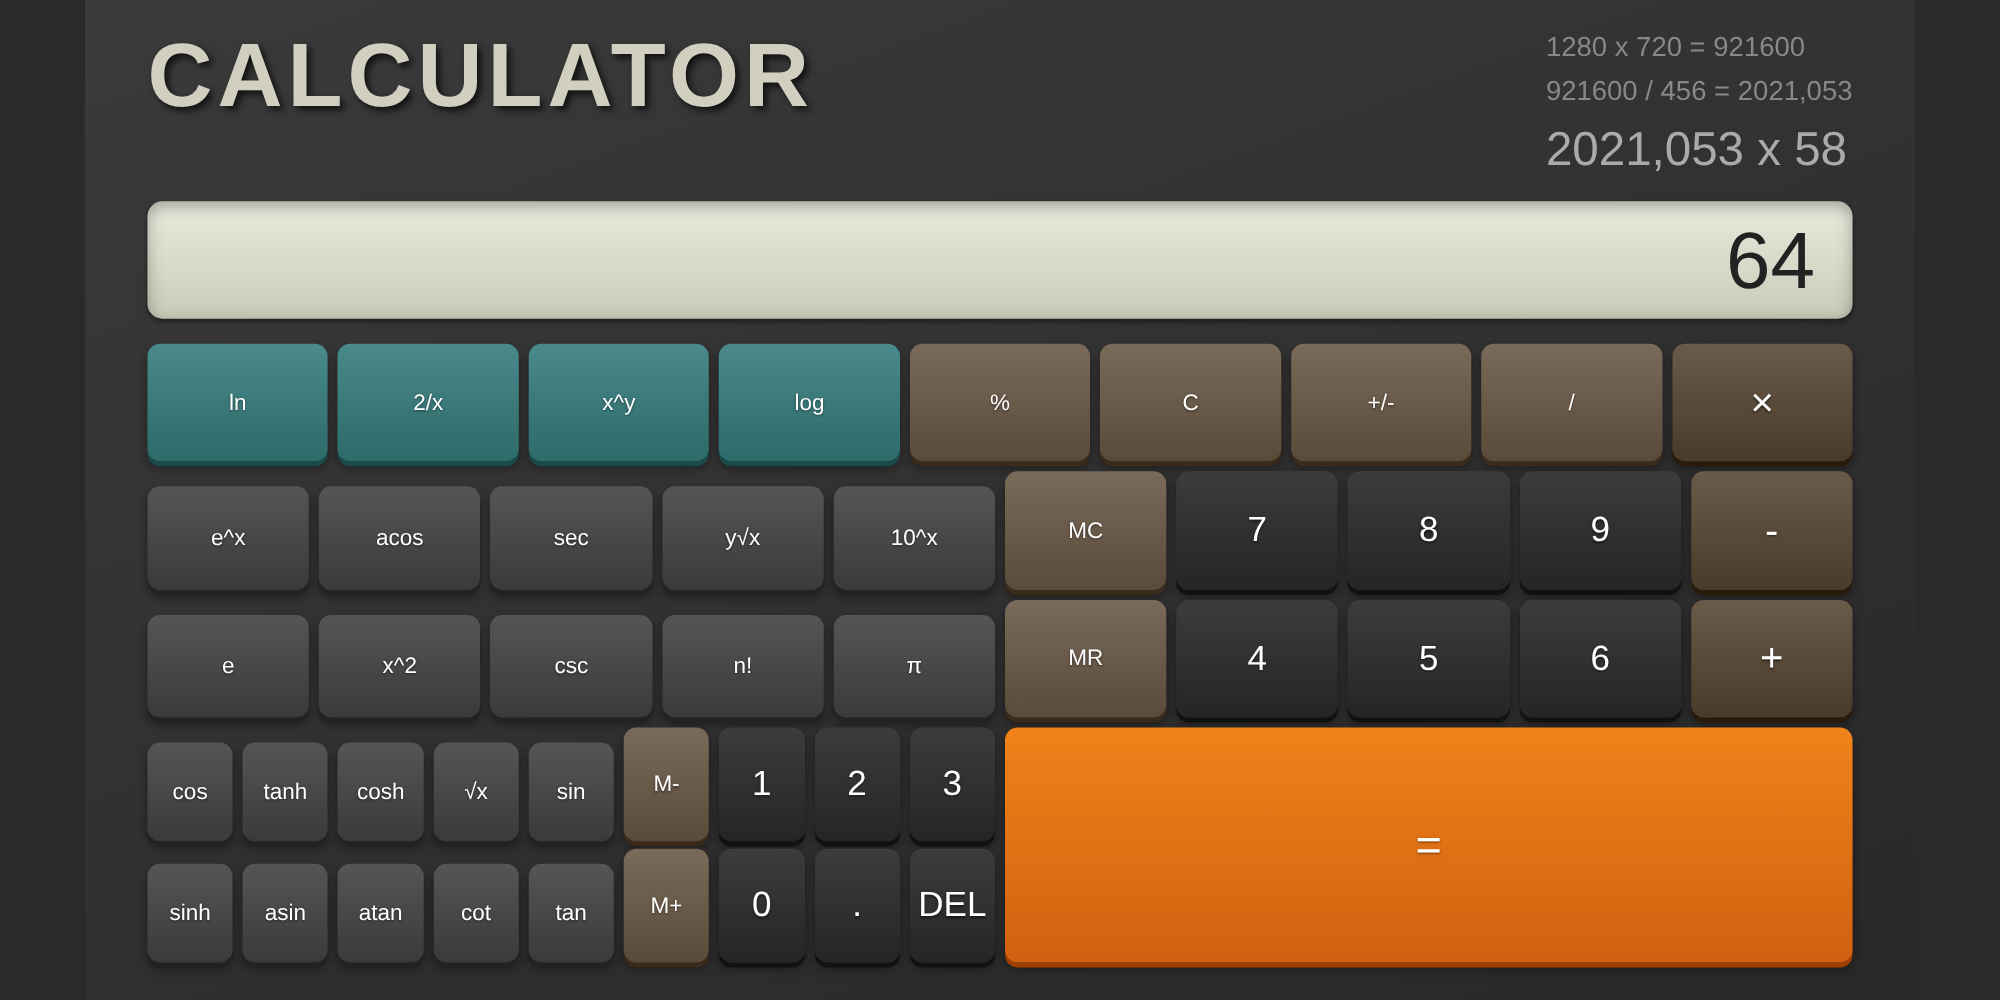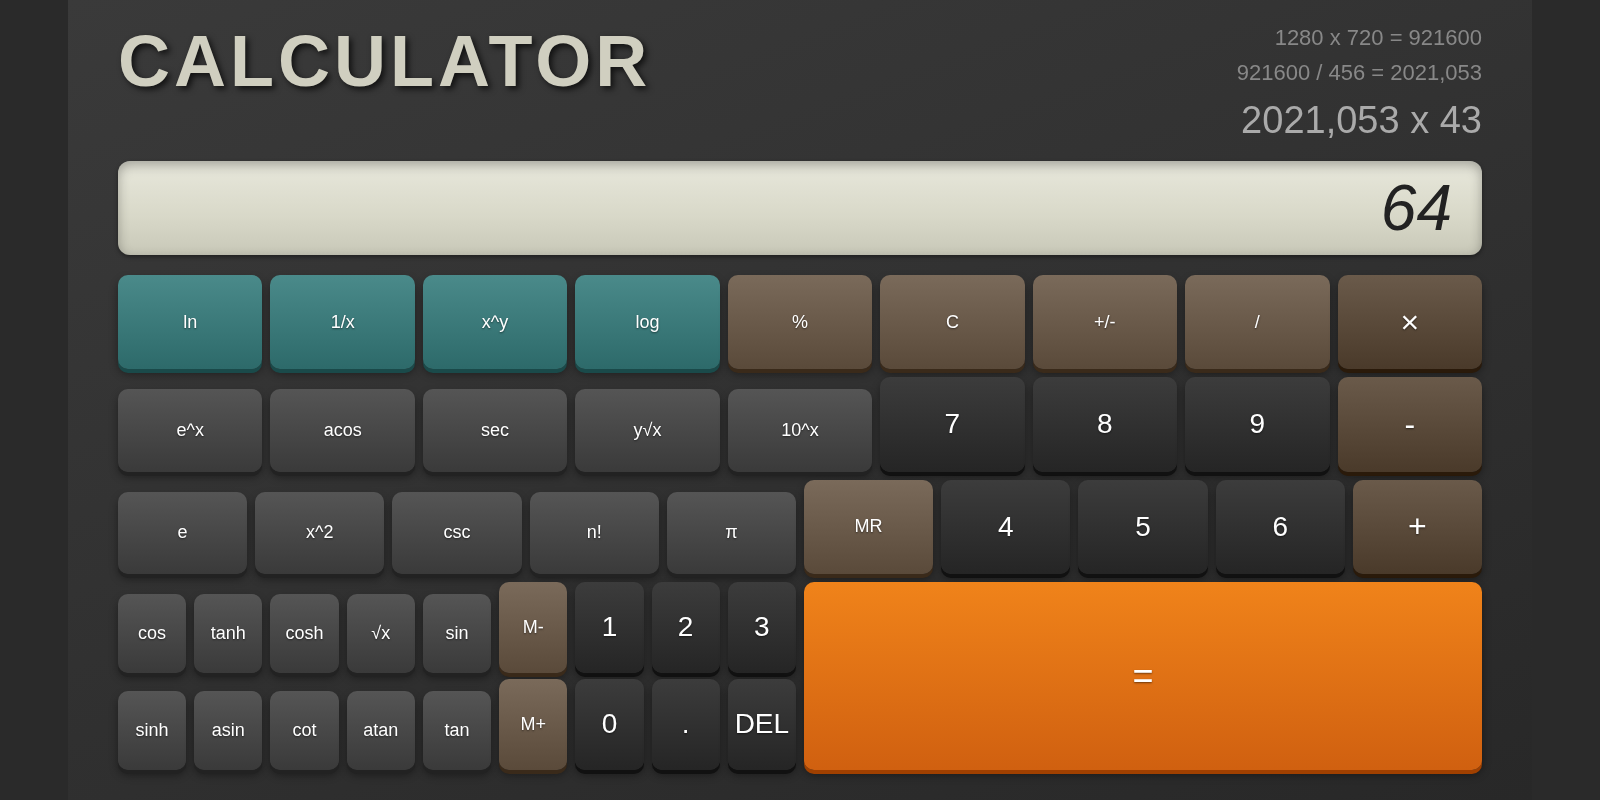--- a/index.html
+++ b/index.html
@@ -35,21 +35,20 @@
     .app-title {
       font-size: 72px;
       font-weight: 900;
       color: #d0cfc0;
       letter-spacing: 4px;
       text-shadow: 3px 3px 6px rgba(0,0,0,0.7);
       font-family: Impact, Arial Black, sans-serif;
     }
 
     .history-display {
-      text-align: right;
       color: #888;
       font-size: 22px;
       line-height: 1.6;
     }
 
     .history-main {
       font-size: 38px;
       color: #aaa;
       font-weight: 300;
     }
@@ -61,21 +60,20 @@
       text-align: right;
       font-size: 64px;
       font-weight: 400;
       color: #222;
       margin-bottom: 20px;
       min-height: 90px;
       display: flex;
       align-items: center;
       justify-content: flex-end;
       box-shadow: inset 0 4px 12px rgba(0,0,0,0.3), 0 2px 4px rgba(0,0,0,0.4);
-      font-style: italic;
     }
 
     .buttons-grid {
       display: flex;
       flex-direction: column;
       gap: 8px;
       flex: 1;
     }
 
     .btn-row {
@@ -144,48 +142,49 @@
 </head>
 <body>
 
 <div class="app-container">
 
   <div class="header-row">
     <div class="app-title">CALCULATOR</div>
     <div class="history-display">
       <div>1280 x 720 = 921600</div>
       <div>921600 / 456 = 2021,053</div>
-      <div class="history-main">2021,053 x 43</div>
+      <div class="history-main">2021,053 x 58</div>
     </div>
   </div>
 
   <div class="display-bar">
     <span>64</span>
   </div>
 
   <div class="buttons-grid">
 
     <div class="btn-row">
       <button class="btn btn-teal">ln</button>
-      <button class="btn btn-teal">1/x</button>
+      <button class="btn btn-teal">2/x</button>
       <button class="btn btn-teal">x^y</button>
       <button class="btn btn-teal">log</button>
       <button class="btn btn-brown">%</button>
       <button class="btn btn-brown">C</button>
       <button class="btn btn-brown">+/-</button>
       <button class="btn btn-brown">/</button>
       <button class="btn btn-dark-brown">×</button>
     </div>
 
     <div class="btn-row">
       <button class="btn btn-dark-gray">e^x</button>
       <button class="btn btn-dark-gray">acos</button>
       <button class="btn btn-dark-gray">sec</button>
       <button class="btn btn-dark-gray">y√x</button>
       <button class="btn btn-dark-gray">10^x</button>
+      <button class="btn btn-brown">MC</button>
       <button class="btn btn-black">7</button>
       <button class="btn btn-black">8</button>
       <button class="btn btn-black">9</button>
       <button class="btn btn-dark-brown">-</button>
     </div>
 
     <div class="btn-row">
       <button class="btn btn-dark-gray">e</button>
       <button class="btn btn-dark-gray">x^2</button>
       <button class="btn btn-dark-gray">csc</button>
@@ -208,22 +207,22 @@
       <button class="btn btn-dark-gray">sin</button>
       <button class="btn btn-brown">M-</button>
       <button class="btn btn-black">1</button>
       <button class="btn btn-black">2</button>
       <button class="btn btn-black">3</button>
 
     </div>
           <div class="btn-row">
       <button class="btn btn-dark-gray">sinh</button>
       <button class="btn btn-dark-gray">asin</button>
+      <button class="btn btn-dark-gray">atan</button>
       <button class="btn btn-dark-gray">cot</button>
-      <button class="btn btn-dark-gray">atan</button>
       <button class="btn btn-dark-gray">tan</button>
       <button class="btn btn-brown">M+</button>
       <button class="btn btn-black" style="flex:1;">0</button>
       <button class="btn btn-black">.</button>
       <button class="btn btn-black">DEL</button>
     </div>
         </div>
         <button class="btn btn-orange" style="background: linear-gradient(rgb(240, 131, 26) 0%, rgb(208, 96, 16) 100%); box-shadow: rgb(160, 64, 0) 0px 4px 0px, rgba(0, 0, 0, 0.4) 0px 5px 8px; width: 140px; border: none; border-radius: 10px; font-size: 36px; font-weight: 500; color: rgb(255, 255, 255); cursor: pointer; text-shadow: rgba(0, 0, 0, 0.5) 0px 1px 2px; display: flex; align-items: center; justify-content: center; min-width: 140px; flex-shrink: 0;">=</button>
       </div>
     </div>

